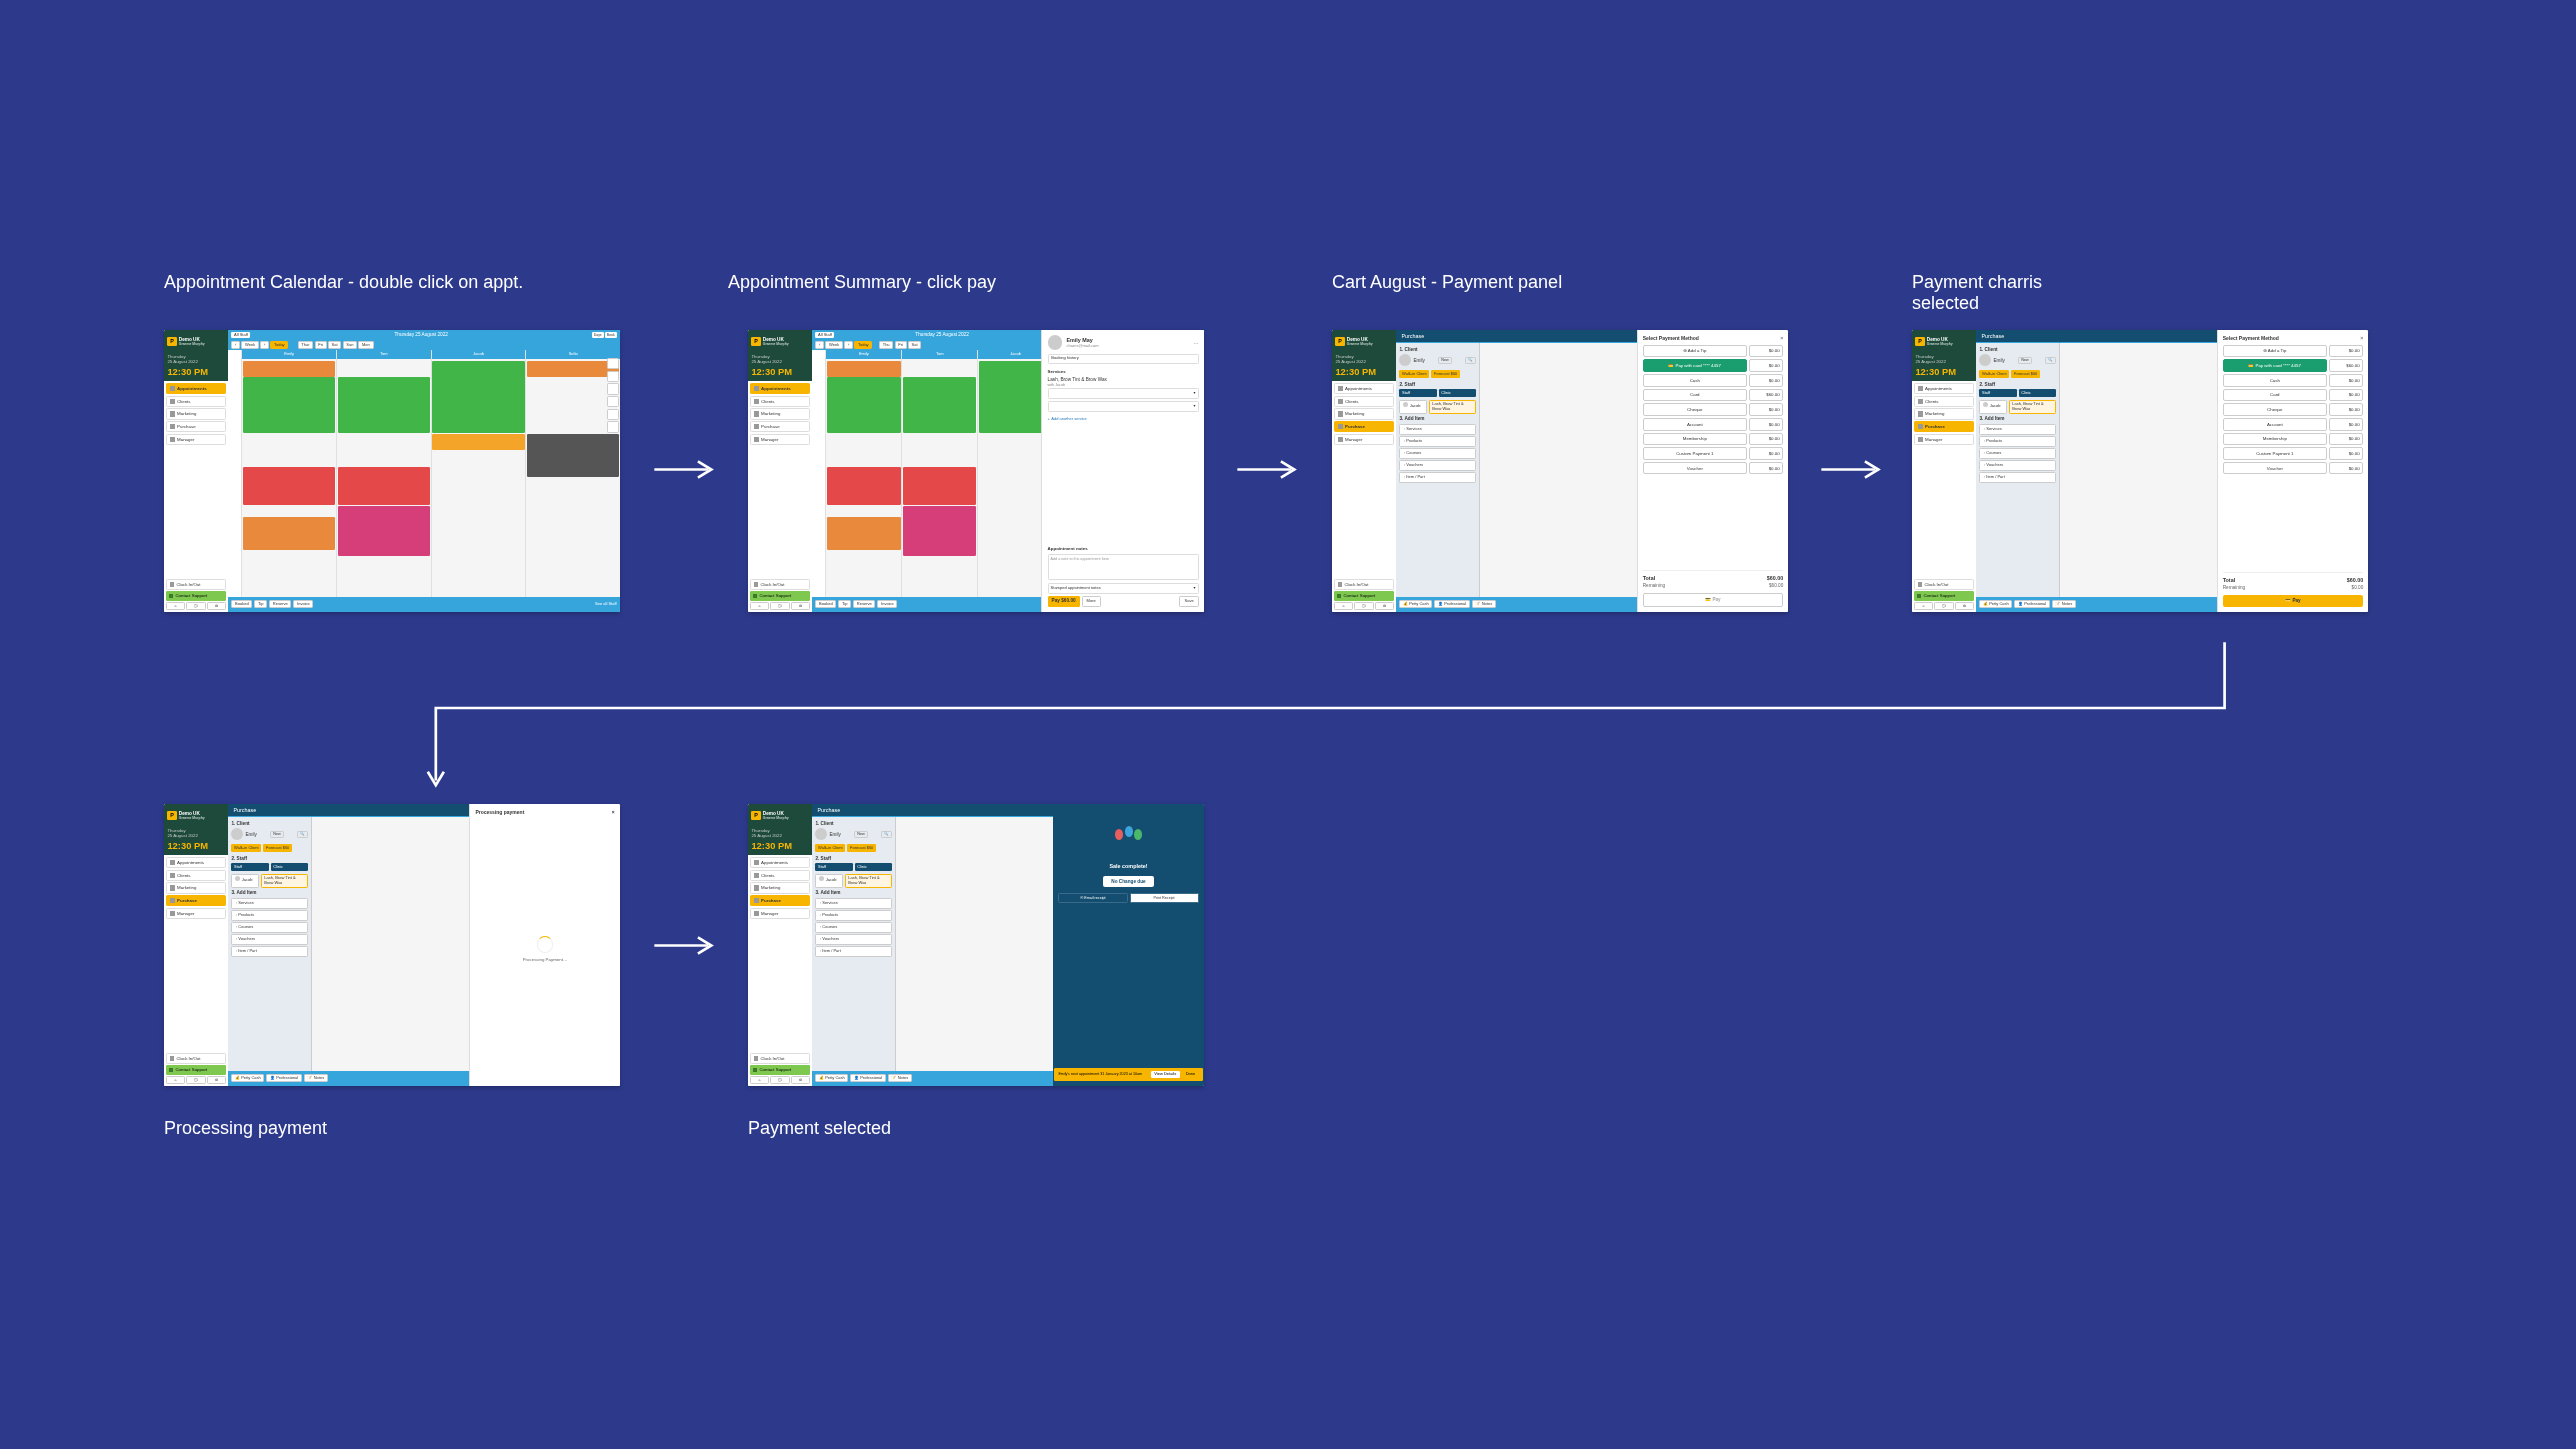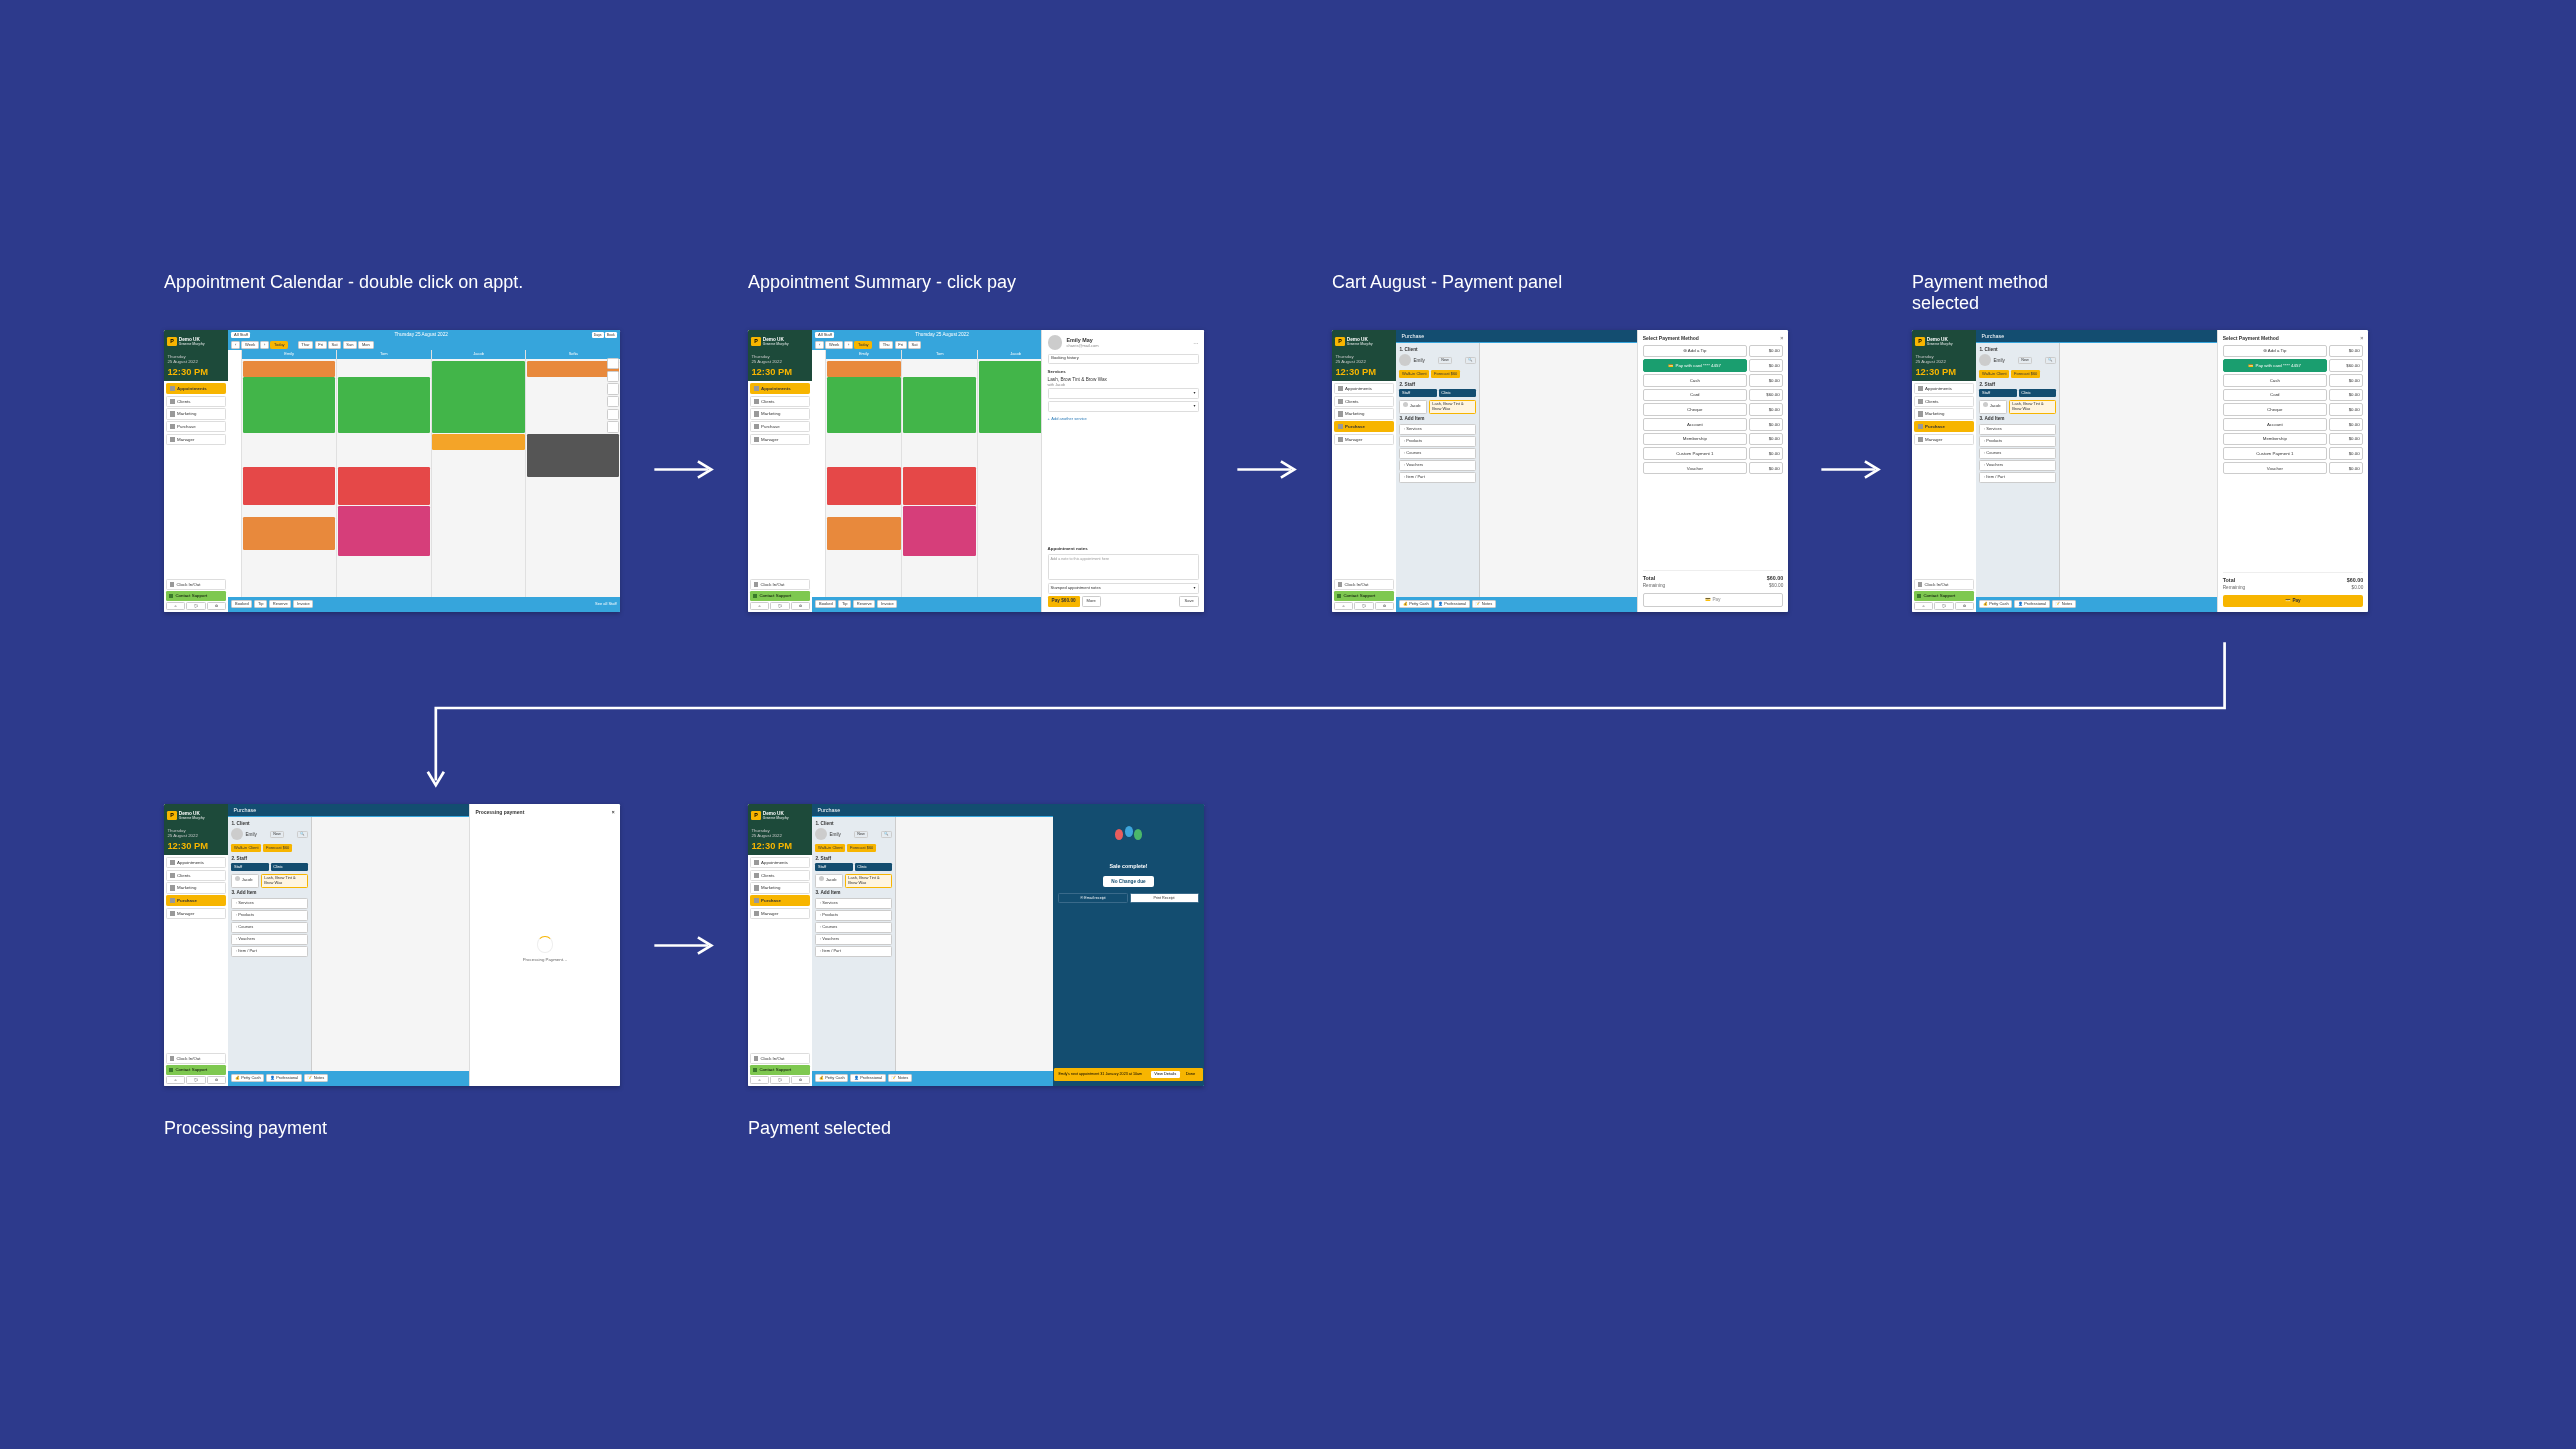--- a/index.html
+++ b/index.html
@@ -139,23 +139,23 @@
 
 
 .narrow .main{right:151px}
 </style>
 </head>
 <body>
 
 <div class="canvas">
 
   <div class="label" style="left:164px;top:272px">Appointment Calendar - double click on appt.</div>
-  <div class="label" style="left:748px;top:272px">Appointment Summary - click pay</div>
+  <div class="label" style="left:728px;top:272px">Appointment Summary - click pay</div>
   <div class="label" style="left:1332px;top:272px">Cart August - Payment panel</div>
-  <div class="label" style="left:1912px;top:272px">Payment method selected</div>
+  <div class="label" style="left:1912px;top:272px">Payment charris selected</div>
   <div class="label" style="left:164px;top:1118px">Processing payment</div>
   <div class="label" style="left:748px;top:1118px">Payment selected</div>
 
   <div class="thumb" style="left:164px;top:330px">
     <div class="sb">
       <div class="brand">
           <div class="pk">P</div>
           <div>
             <div>Demo UK</div>
             <div style="font-size:3.4px;opacity:.7">Graeme Murphy</div>

